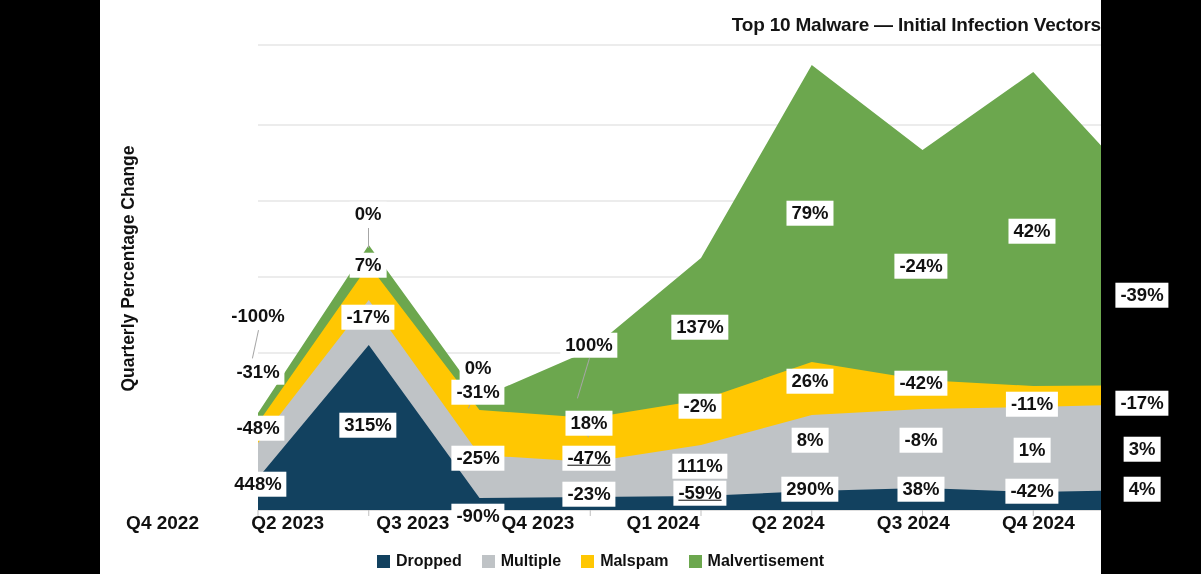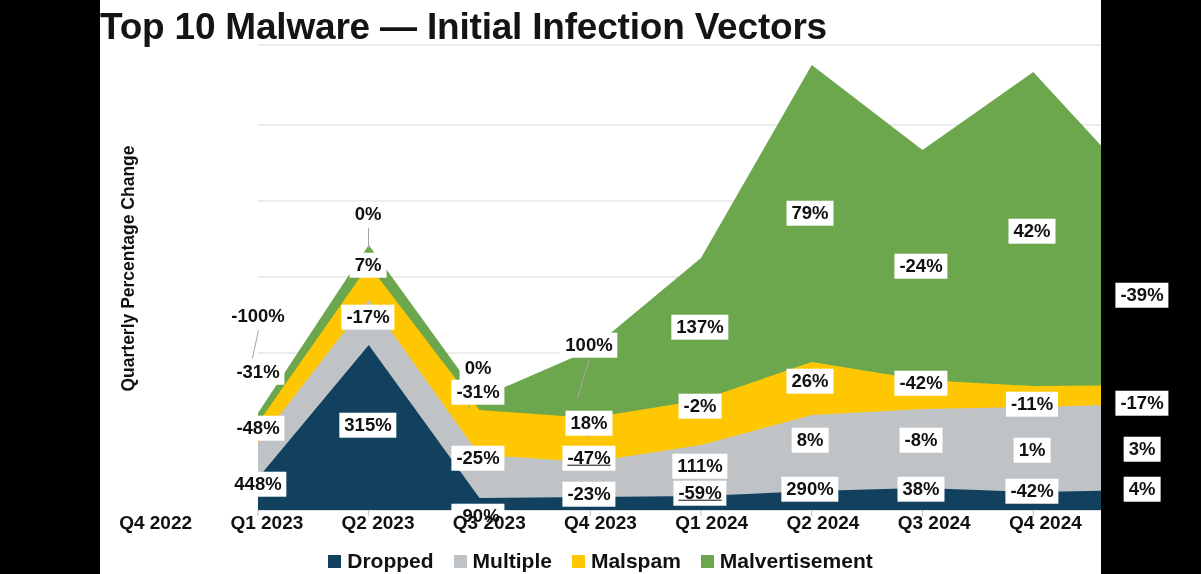--- a/index.html
+++ b/index.html
@@ -1,21 +1,21 @@
 <!DOCTYPE html>
 <html><head>
 <meta charset="utf-8">
 <style>
   html,body{margin:0;padding:0;background:#000;}
   body{width:1201px;height:574px;overflow:hidden;font-family:"Liberation Sans",sans-serif;}
   #frame{position:relative;width:1201px;height:574px;background:#000;}
   #canvas{position:absolute;left:100px;top:0;width:1001px;height:574px;background:#fff;}
   #chart-title{
-    position:absolute;left:0;top:6px;width:1001px;text-align:left;
-    font-size:37px;font-weight:bold;color:#141414;letter-spacing:-0.2px;
+    position:absolute;left:0;top:14px;width:1001px;text-align:right;
+    font-size:19px;font-weight:bold;color:#141414;letter-spacing:-0.2px;
     font-family:"Liberation Sans",sans-serif;white-space:nowrap;
   }
   #y-axis-title{
     position:absolute;left:-182px;top:258px;width:420px;
     transform:rotate(-90deg);
     font-size:17.5px;font-weight:bold;color:#111;text-align:center;
     font-family:"Liberation Sans",sans-serif;
   }
   #plot-svg{position:absolute;left:0;top:0;width:1001px;height:520px;}
   #x-axis{
@@ -25,21 +25,21 @@
   .x-tick{
     flex:1 1 0;text-align:center;font-size:19px;font-weight:bold;color:#111;
     font-family:"Liberation Sans",sans-serif;white-space:nowrap;
   }
   #legend{
     position:absolute;left:0;top:548px;width:1001px;height:26px;
     display:flex;justify-content:center;align-items:center;gap:20px;
   }
   .legend-item{display:flex;align-items:center;gap:6px;}
   .legend-swatch{width:13px;height:13px;display:inline-block;}
-  .legend-label{font-size:21px;font-weight:bold;color:#111;font-family:"Liberation Sans",sans-serif;white-space:nowrap;}
+  .legend-label{font-size:16px;font-weight:bold;color:#111;font-family:"Liberation Sans",sans-serif;white-space:nowrap;}
   .dlabel{
     position:absolute;background:#fff;color:#111;
     font-size:18.5px;font-weight:bold;font-family:"Liberation Sans",sans-serif;
     padding:1px 5px;white-space:nowrap;line-height:1.22;
     transform:translate(-50%,-50%);
   }
   .leader{position:absolute;background:#a6a6a6;width:1px;transform-origin:top left;}
 </style>
 </head>
 <body>
@@ -121,21 +121,20 @@
         <div class="dlabel" style="left: 489px; top: 345px;">100%</div>
         <div class="dlabel" style="left: 600px; top: 327px;">137%</div>
         <div class="dlabel" style="left: 710px; top: 213px;">79%</div>
         <div class="dlabel" style="left: 821px; top: 266px;">-24%</div>
         <div class="dlabel" style="left: 932px; top: 231px;">42%</div>
         <div class="dlabel" style="left: 1042px; top: 295px;">-39%</div>
       </div>
 
     <div id="x-axis">
         <div class="x-tick">Q4 2022</div>
-        <div class="x-tick">Q1 2023</div>
         <div class="x-tick">Q2 2023</div>
         <div class="x-tick">Q3 2023</div>
         <div class="x-tick">Q4 2023</div>
         <div class="x-tick">Q1 2024</div>
         <div class="x-tick">Q2 2024</div>
         <div class="x-tick">Q3 2024</div>
         <div class="x-tick">Q4 2024</div>
       </div>
 
     <div id="legend">

